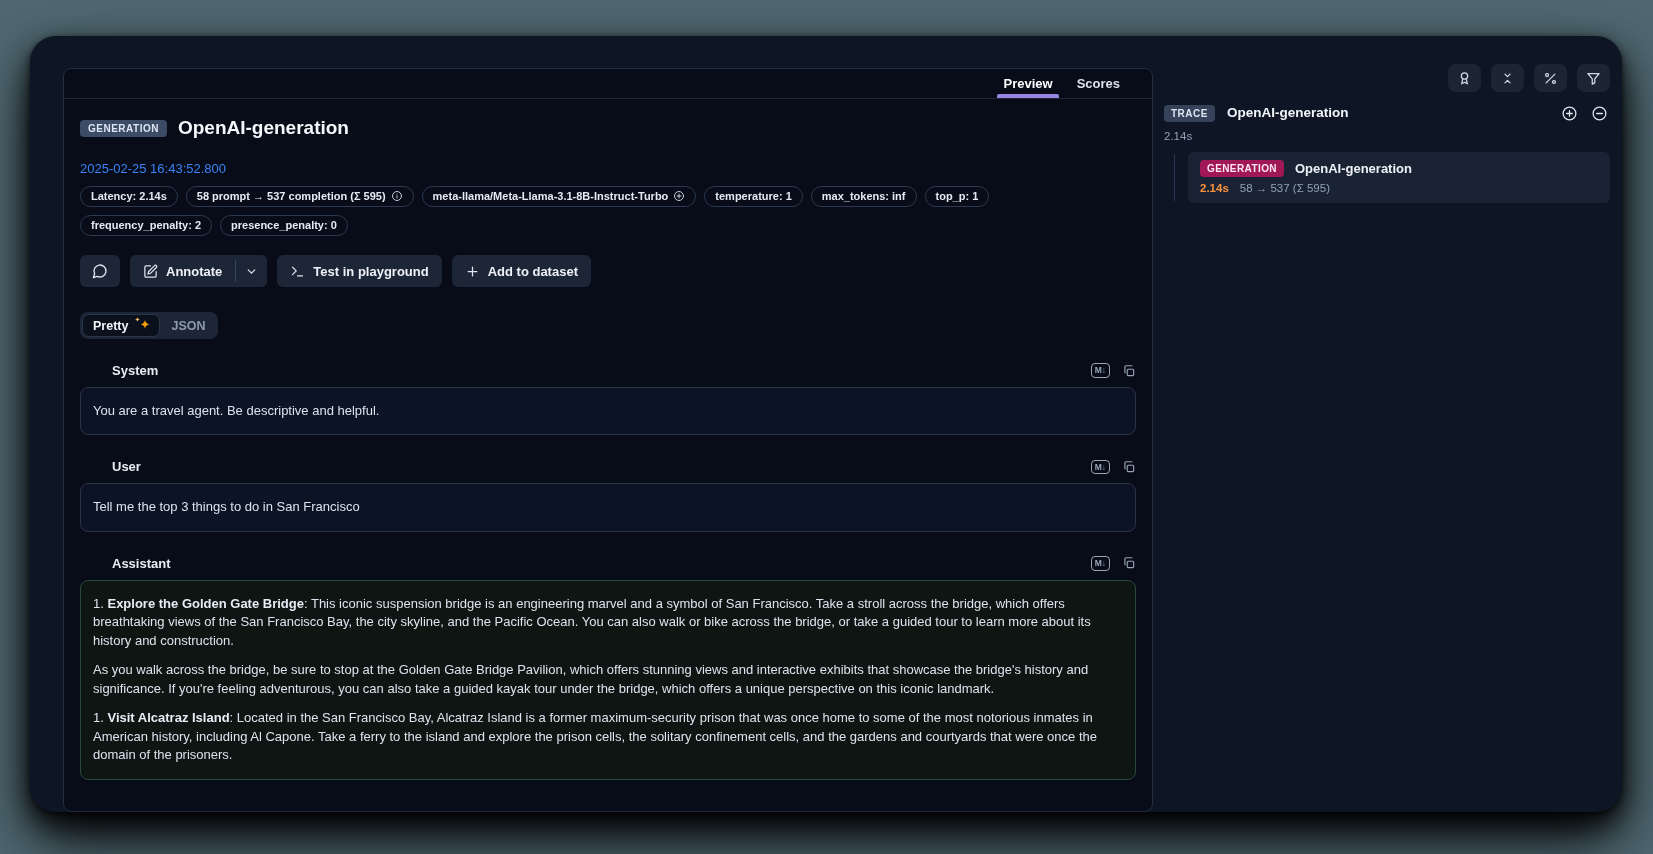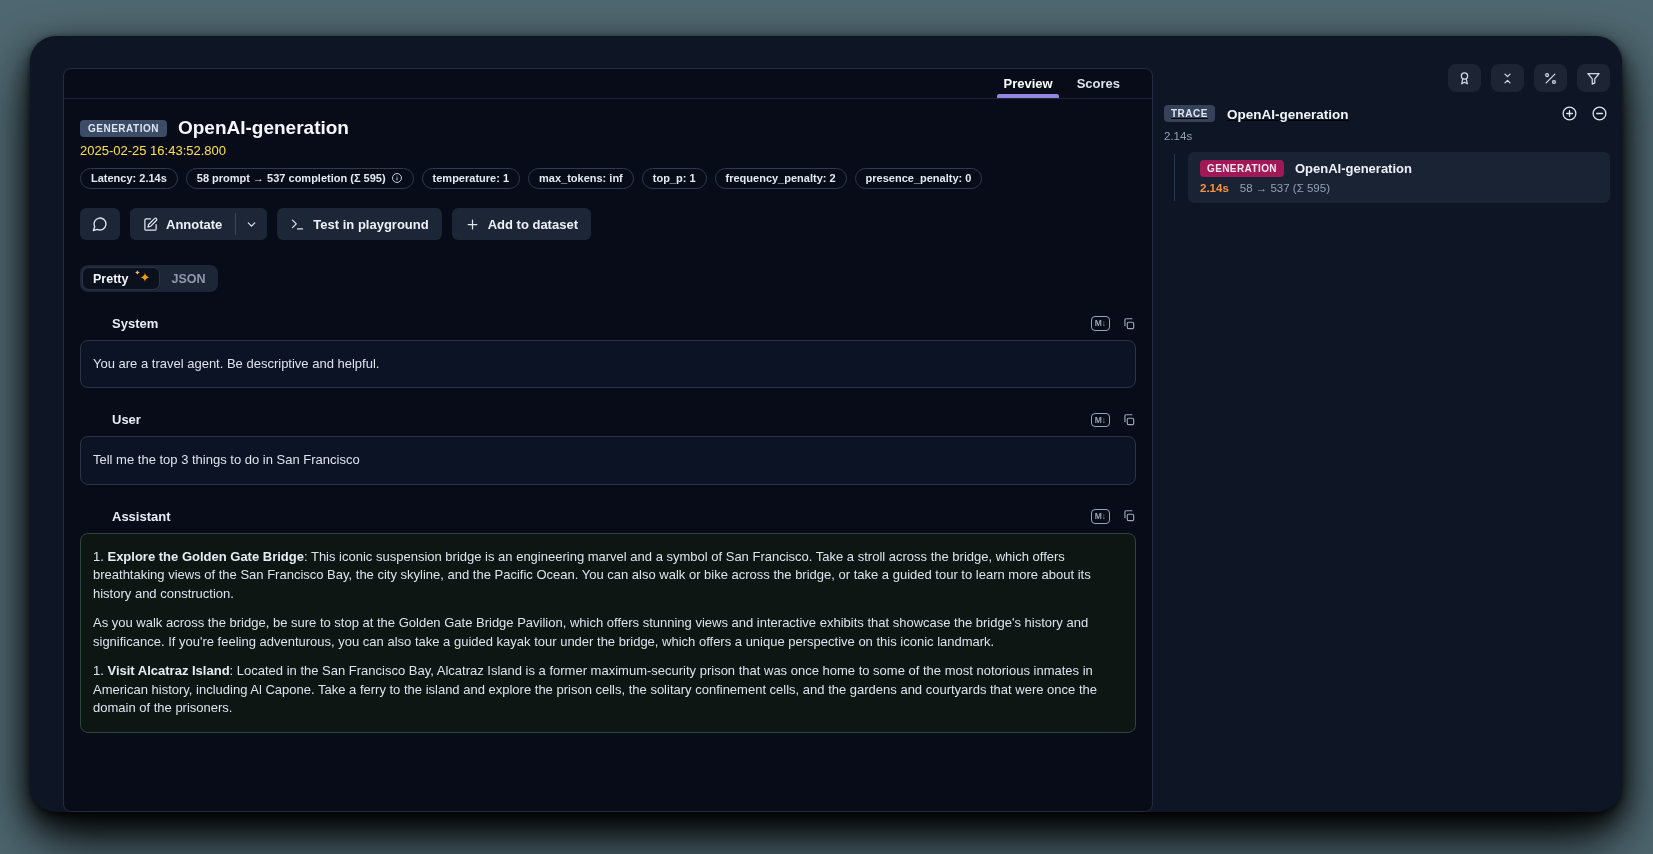--- a/index.html
+++ b/index.html
@@ -32,21 +32,21 @@
     content:""; position:absolute; left:4px; right:4px; bottom:0; height:4px;
     background:#9585e0; border-radius:2px 2px 0 0;
   }
   .content { padding:13px 16px; }
   .title-row { display:flex; align-items:center; gap:11px; margin-top:5px; }
   .type-badge {
     background:#3c4c66; color:#dce5f2; font-size:10px; font-weight:700; letter-spacing:0.5px;
     padding:3px 8px; border-radius:4px;
   }
   .obs-title { font-size:19px; font-weight:700; color:#f4f7fb; }
-  .timestamp { margin-top:4px; font-size:13px; color:#fde047; }
+  .timestamp { margin-top:22px; font-size:13px; color:#3b82f6; }
   .badges { margin-top:10px; display:flex; flex-wrap:wrap; gap:8px; max-width:935px; }
   .pill {
     display:inline-flex; align-items:center; gap:5px;
     border:1px solid #2c3a52; border-radius:999px; padding:3px 10px 4px;
     font-size:11px; font-weight:700; color:#e3eaf4; white-space:nowrap;
   }
   .pill svg { display:block; color:#c2cddd; }
   .actions { margin-top:19px; display:flex; align-items:center; gap:10px; }
   .btn {
     display:inline-flex; align-items:center; gap:8px; height:32px; padding:0 13px;
@@ -88,21 +88,21 @@
   .msg-box.assistant p { margin-bottom:11px; }
   .msg-box.assistant p:last-child { margin-bottom:2px; }
   .msg-box b { font-weight:700; color:#e7edf5; }
   
   .sidebar { position:absolute; left:1134px; top:28px; width:446px; }
   .icon-row { display:flex; justify-content:flex-end; gap:10px; }
   .icon-btn {
     width:33px; height:28px; background:#1d2534; border-radius:8px; border:none;
     display:flex; align-items:center; justify-content:center; color:#d3dbe6; cursor:pointer;
   }
-  .trace-row { margin-top:13px; display:flex; align-items:flex-end;text-decoration:underline; }
+  .trace-row { margin-top:13px; display:flex; align-items:flex-start; }
   .trace-badge {
     background:#36425a; color:#dde5f1; font-size:10px; font-weight:700; letter-spacing:0.5px;
     padding:3px 7px; border-radius:4px;
   }
   .trace-title { margin-left:12px; font-size:13.5px; font-weight:600; color:#f2f5fa; }
   .trace-zoom { margin-left:auto; display:flex; gap:13px; color:#dfe6ef; padding-right:2px; }
   .trace-zoom svg { display:block; cursor:pointer; }
   .trace-latency { margin-top:8px; font-size:11.5px; color:#93a1b4; }
   .tree { margin-top:10px; position:relative; padding-left:24px; }
   .tree::before { content:""; position:absolute; left:10px; top:2px; bottom:2px; width:1px; background:#2a3750; }
@@ -145,20 +145,27 @@
         </span>
         <span class="pill">
           <span>58 prompt → 537 completion (Σ 595)</span>
           <svg width="12" height="12" viewBox="0 0 24 24" fill="none" stroke="currentColor" stroke-width="2" stroke-linecap="round">
               <circle cx="12" cy="12" r="9"></circle>
               <path d="M12 8h.01"></path>
               <path d="M12 11.5V16"></path>
             </svg>
         </span>
         <span class="pill">
+          <span>meta-llama/Meta-Llama-3.1-8B-Instruct-Turbo</span>
+          <svg width="12" height="12" viewBox="0 0 24 24" fill="none" stroke="currentColor" stroke-width="2" stroke-linecap="round">
+              <circle cx="12" cy="12" r="9"></circle>
+              <path d="M12 8v8M8 12h8"></path>
+            </svg>
+        </span>
+        <span class="pill">
           <span>temperature: 1</span>
         </span>
         <span class="pill">
           <span>max_tokens: inf</span>
         </span>
         <span class="pill">
           <span>top_p: 1</span>
         </span>
         <span class="pill">
           <span>frequency_penalty: 2</span>

